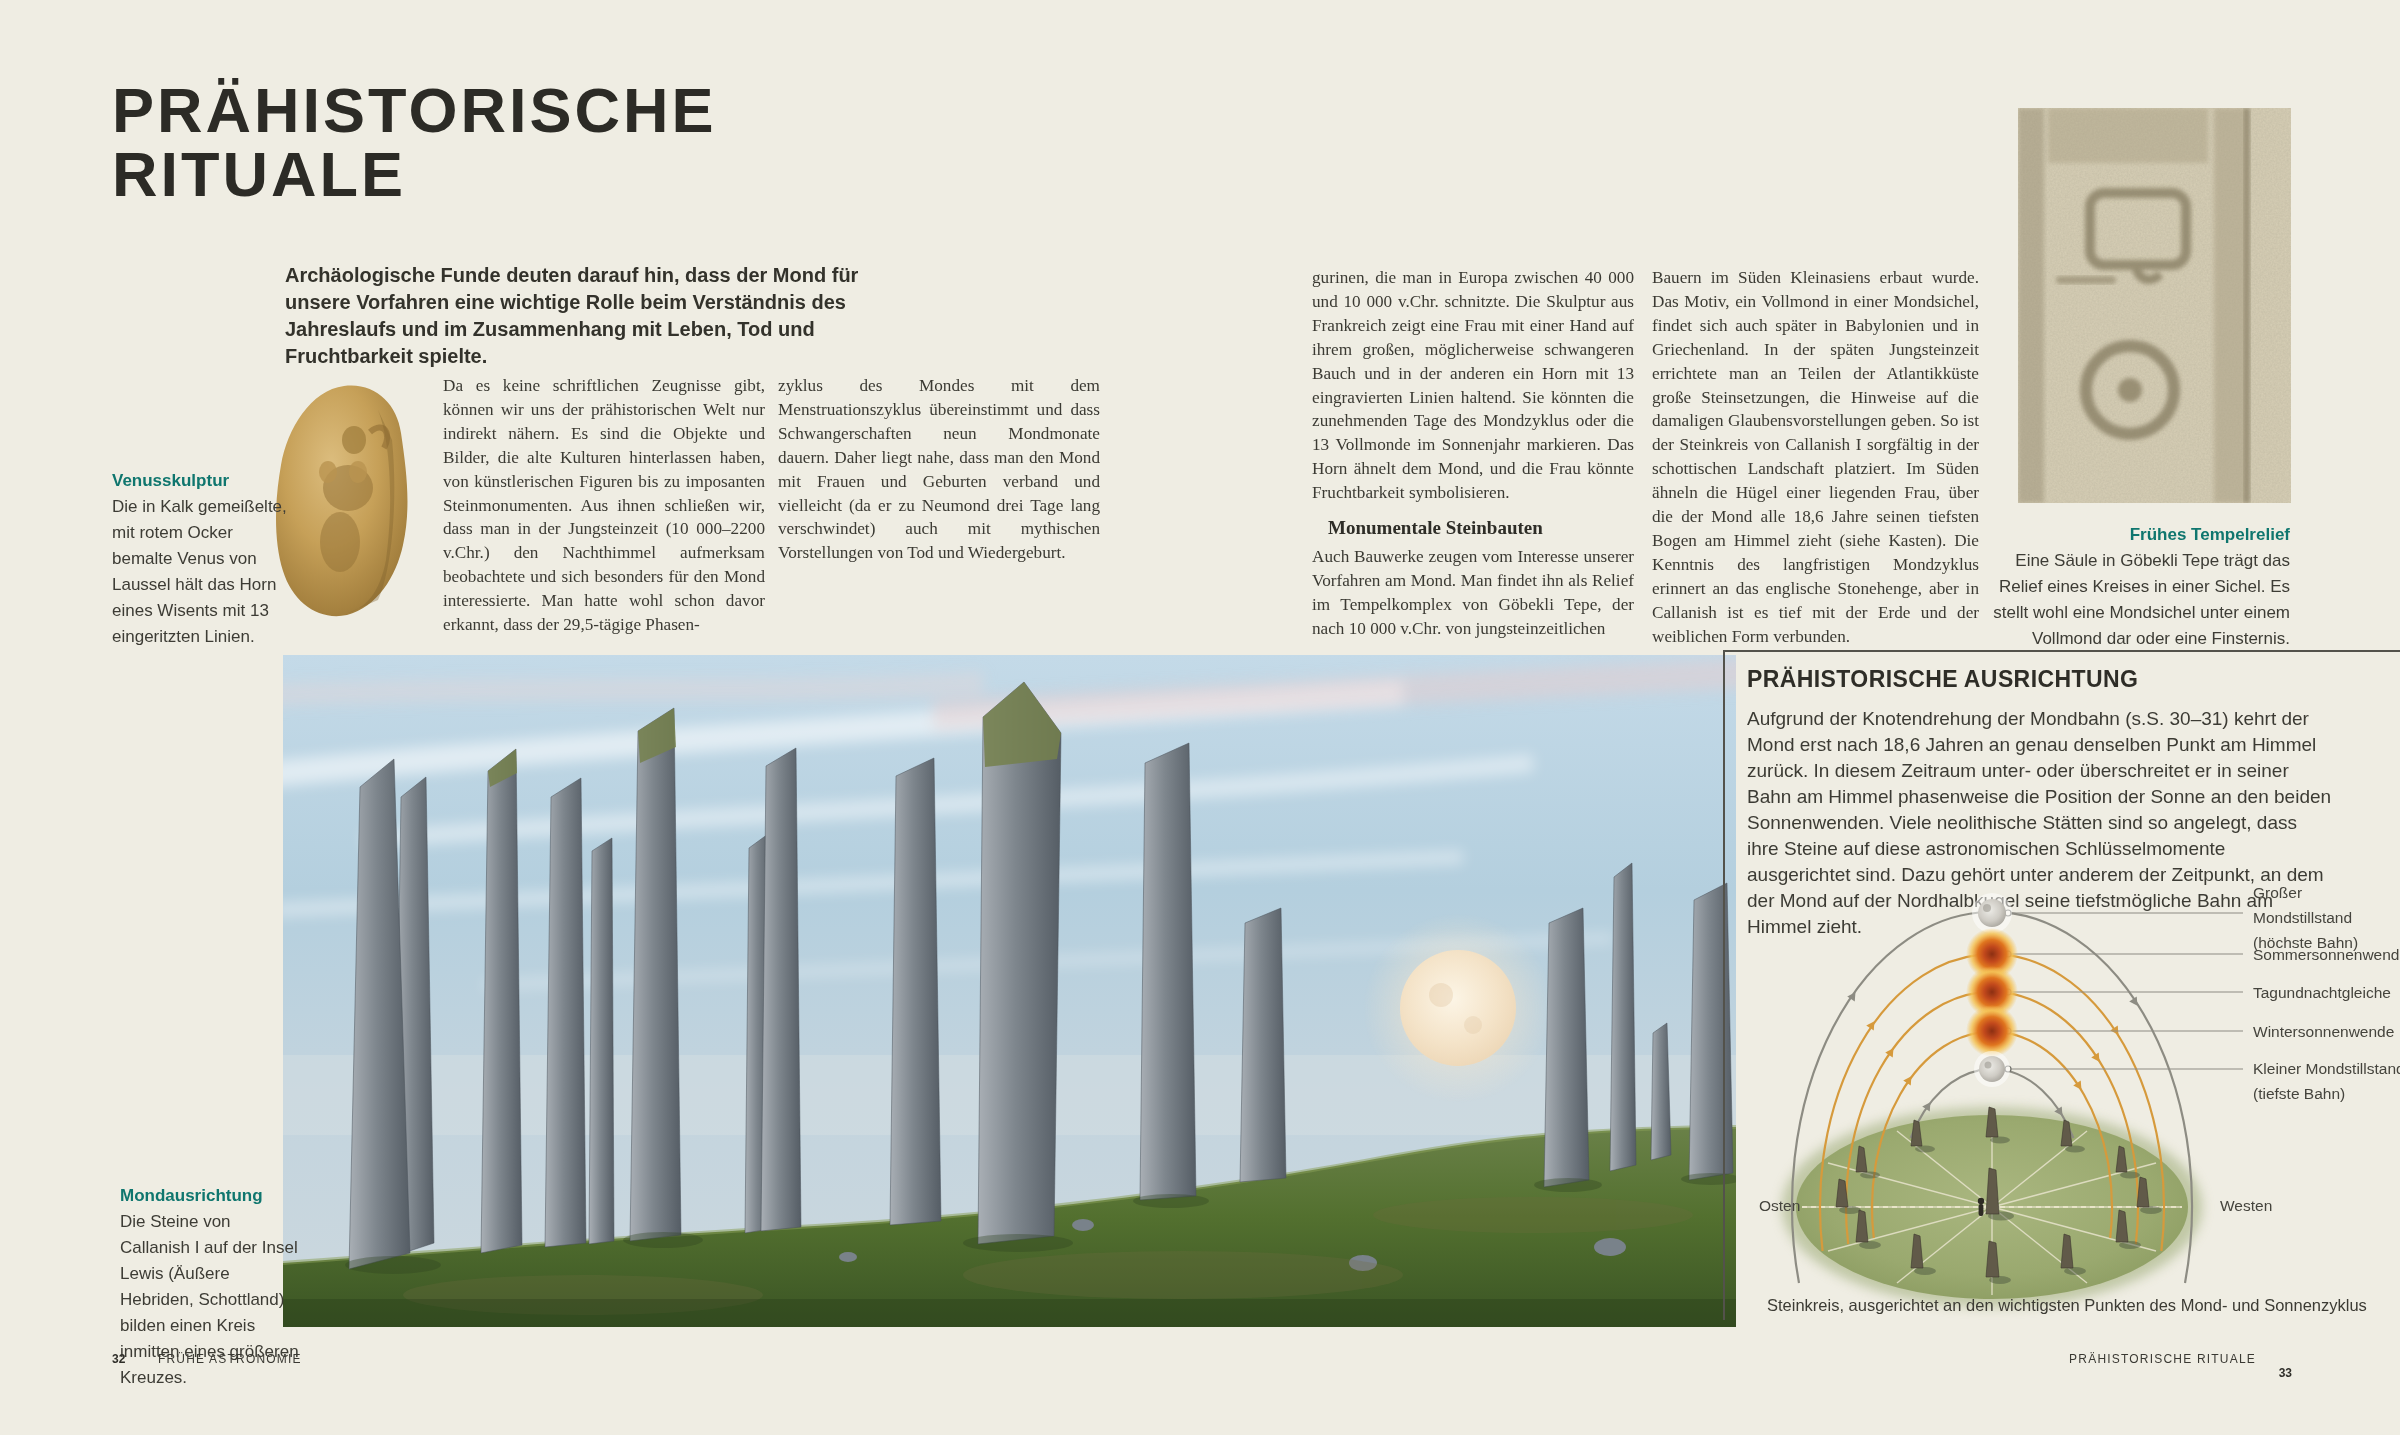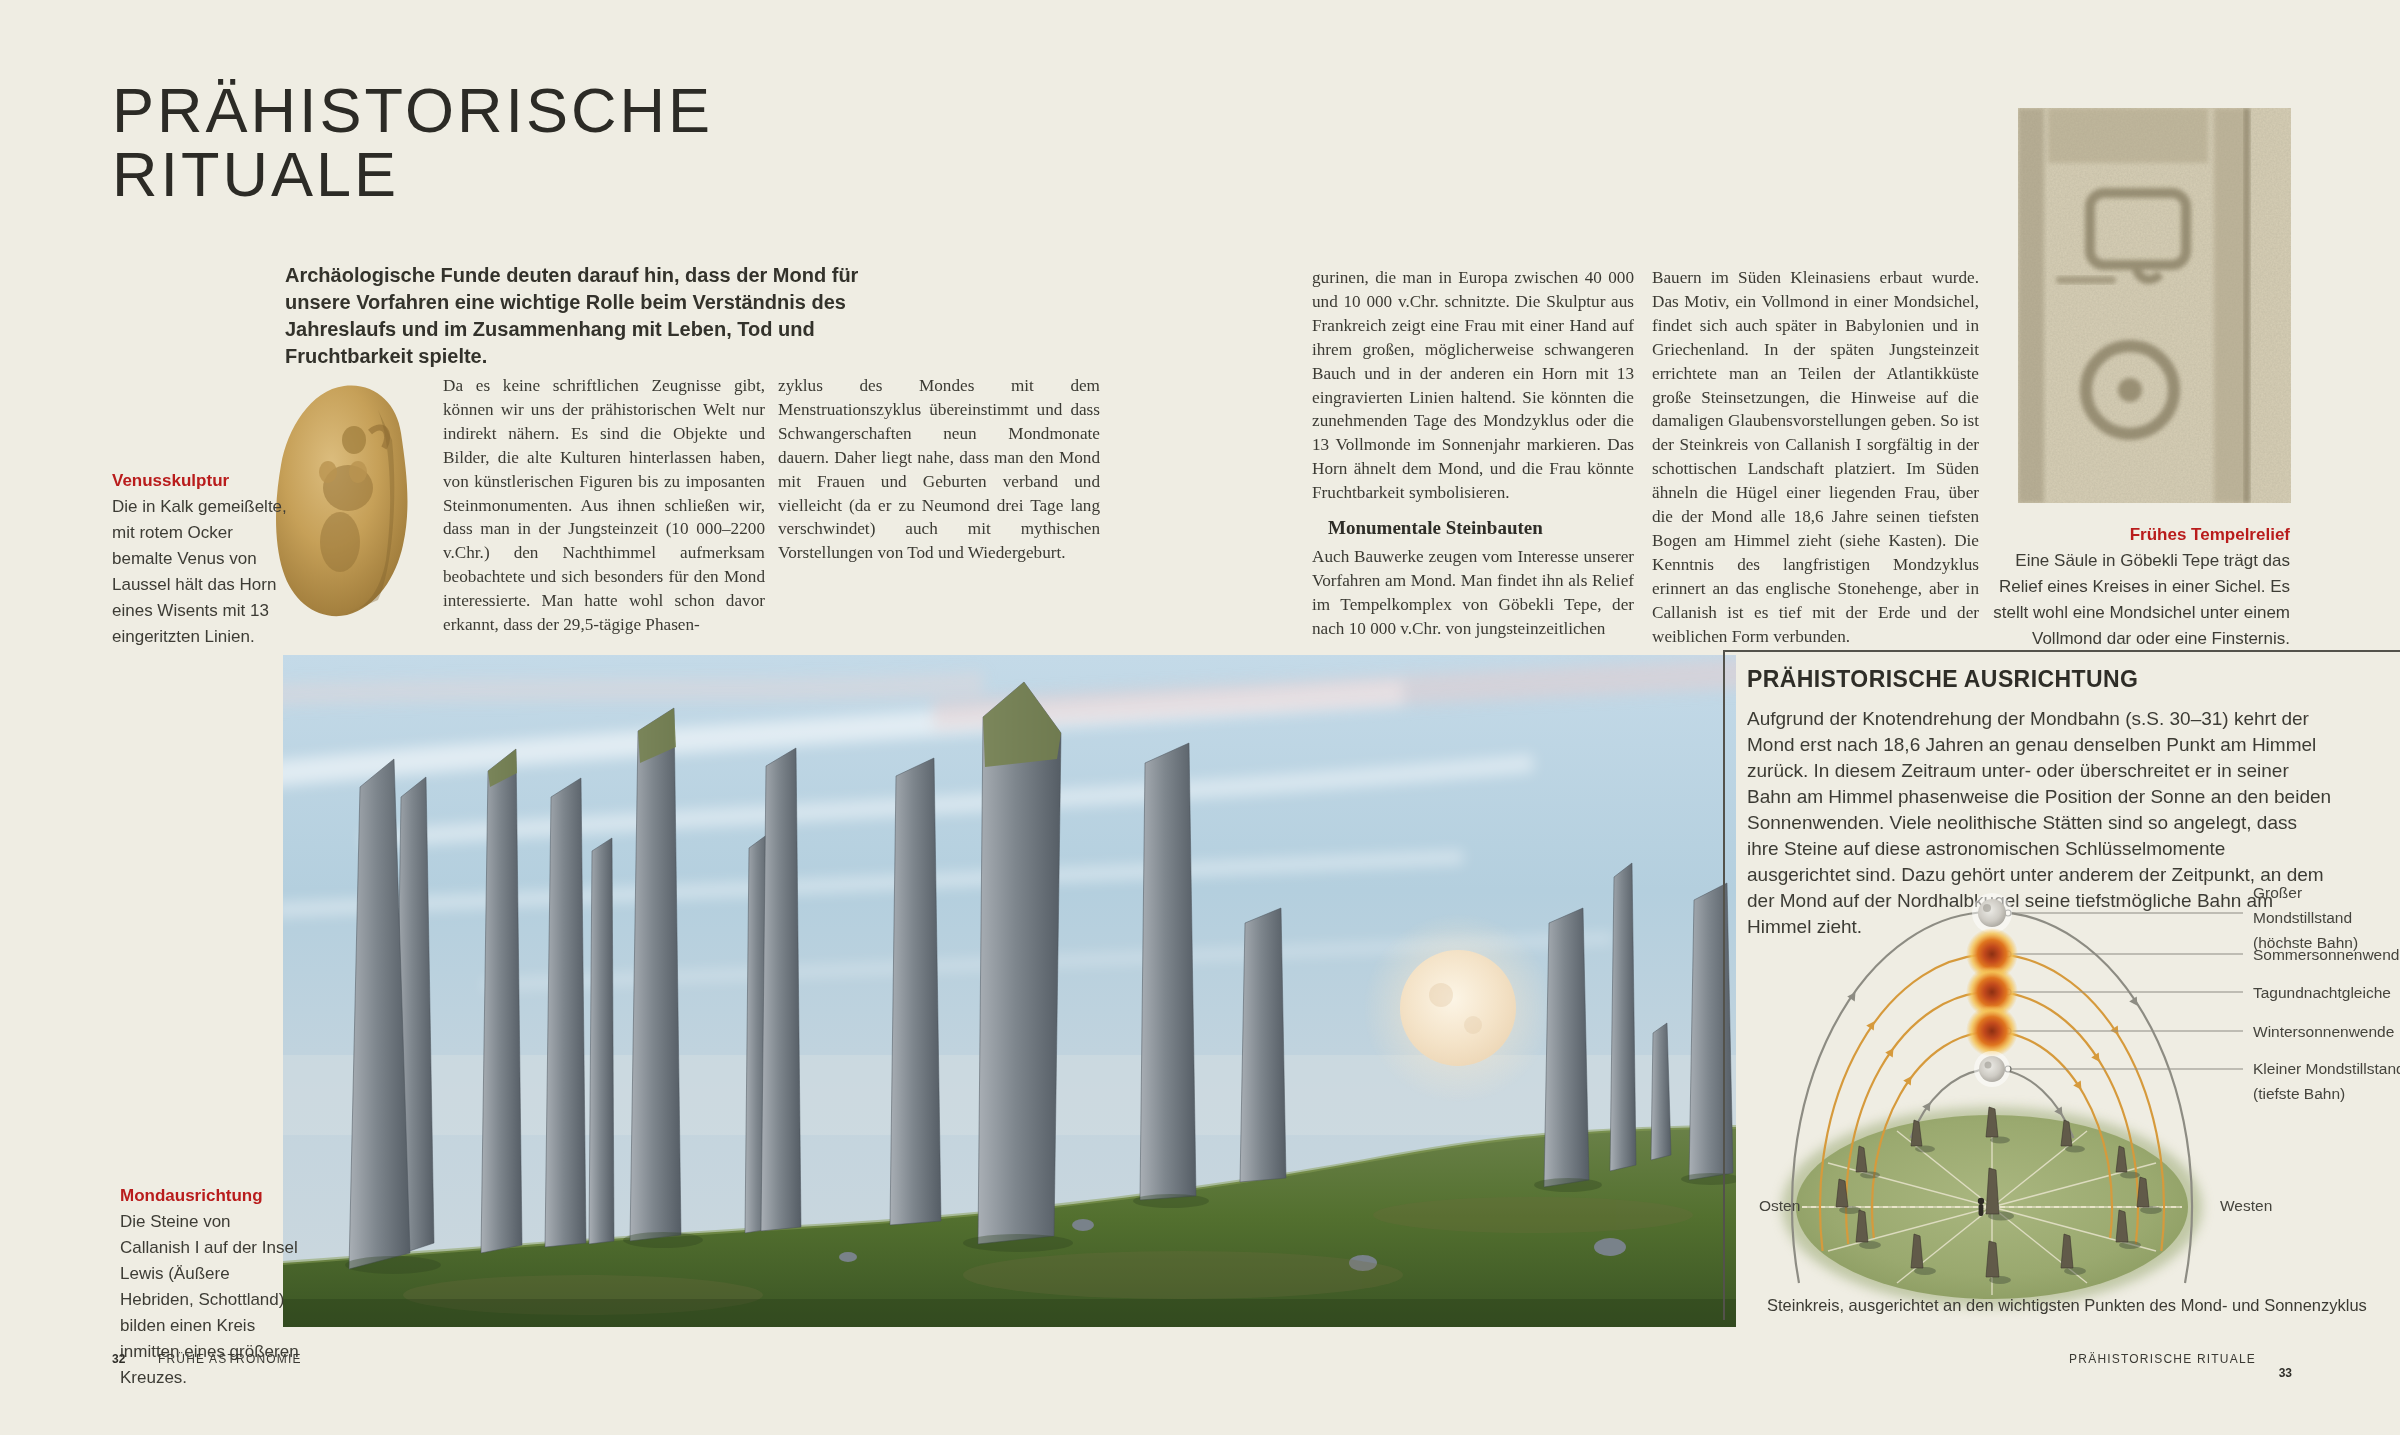--- a/index.html
+++ b/index.html
@@ -3,39 +3,39 @@
 <meta charset="utf-8">
 <style>
   * { margin:0; padding:0; box-sizing:border-box; }
   html,body { width:2400px; height:1435px; }
   body { font-family:"Liberation Sans", sans-serif; background:#efede3; overflow:hidden; }
   .spread { position:relative; width:2400px; height:1435px; background:#efede3; }
 
   .abs { position:absolute; }
 
   
-  .page-title { left:112px; top:78px; font-size:63px; line-height:64px; font-weight:400;
+  .page-title { left:112px; top:78px; font-size:63px; line-height:64px; font-weight:700;
     letter-spacing:3px; color:#2c2b26; font-family:"Liberation Sans",sans-serif; }
   .intro { left:285px; top:262px; width:640px; font-size:20px; line-height:27px;
     font-weight:700; color:#33322b; }
 
   
   .col { font-family:"Liberation Serif", serif; font-size:17.2px; line-height:23.9px;
     color:#3b3a33; text-align:justify; }
   .col p + p.indent { text-indent:22px; }
   .col h3 { font-family:"Liberation Serif", serif; font-size:19px; line-height:26px;
     margin:10px 0 4px 16px; color:#2e2d27; font-weight:700; text-align:left; }
   .col1 { left:443px;  top:374px; width:322px; }
   .col2 { left:778px;  top:374px; width:322px; }
   .col3 { left:1312px; top:266px; width:322px; }
   .col4 { left:1652px; top:266px; width:327px; }
 
   
   .caption { font-size:17px; line-height:26px; color:#3d3c35; }
-  .caption b { display:block; font-weight:700; color:#b91c1c; }
+  .caption b { display:block; font-weight:700; color:#0f766e; }
   .cap-venus { left:112px; top:468px; width:178px; }
   .cap-photo { left:120px; top:1183px; width:182px; }
   .cap-relief { left:1990px; top:522px; width:300px; text-align:right; }
 
   
   .footer { top:1352px; font-size:12px; color:#2f2e29; letter-spacing:1.2px; font-weight:700; }
   .footer .pn { letter-spacing:0; }
   .f-left { left:112px; }
   .f-right { left:2040px; width:252px; text-align:right; }
   .f-left .sec, .f-right .sec { font-weight:400; color:#3a3933; margin:0 0 0 28px; }

